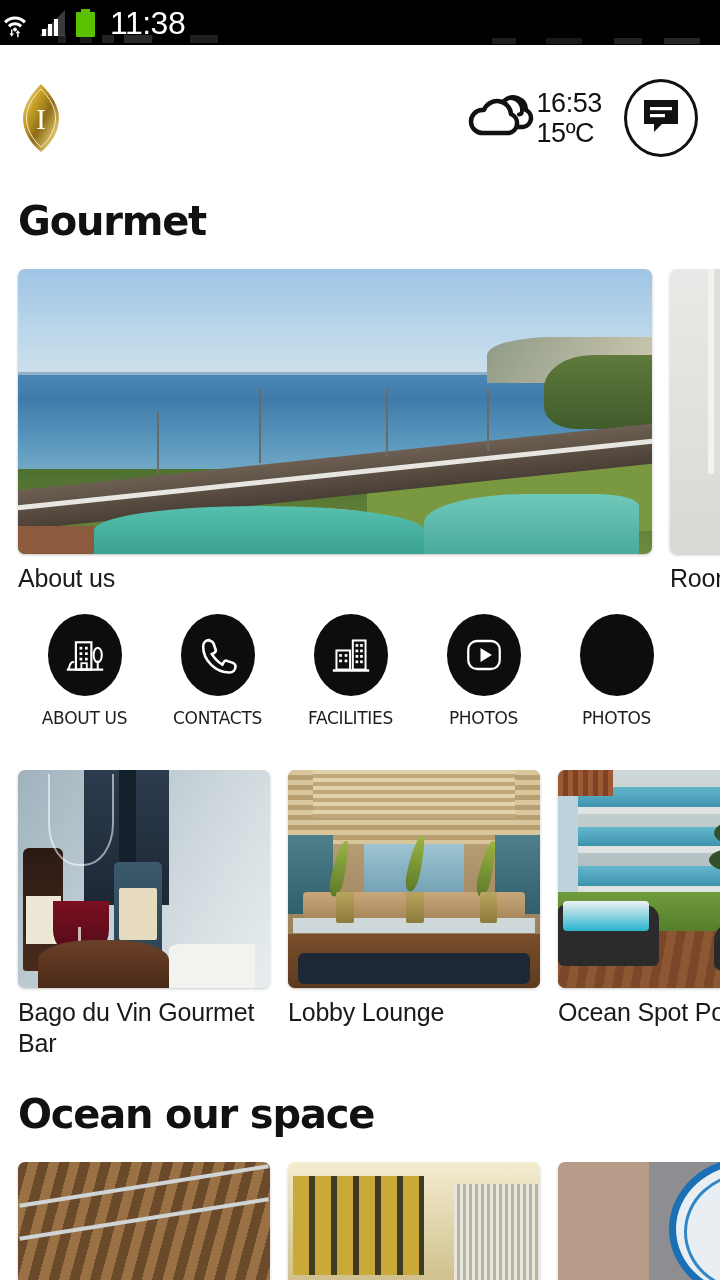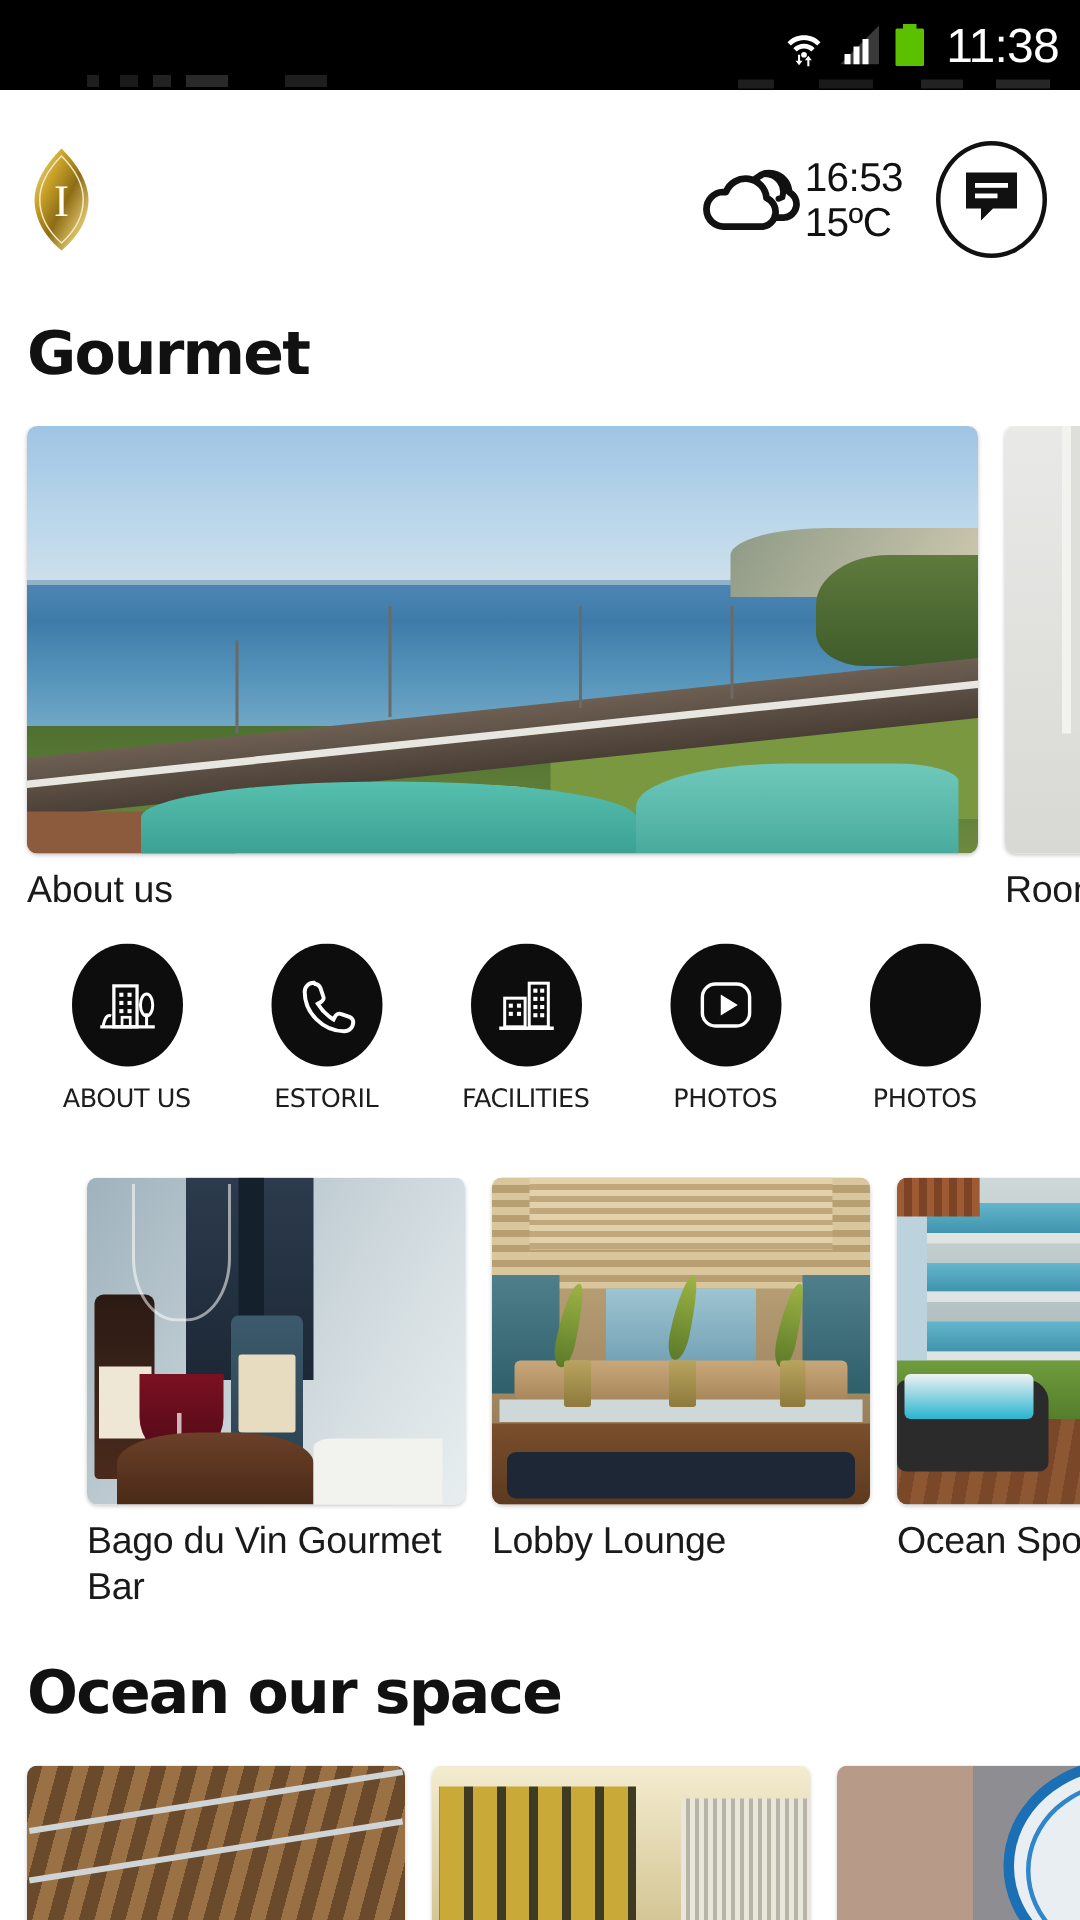--- a/index.html
+++ b/index.html
@@ -6,22 +6,22 @@
   html,body { width:720px; height:1280px; }
   body {
     background:#ffffff;
     font-family:"Liberation Sans", sans-serif;
     overflow:hidden;
     position:relative;
   }
 
   
   .statusbar {
-    height:60px; background:#000; position:relative;
-    display:flex; align-items:center; justify-content:flex-end;
+    height:45px; background:#000; position:relative;
+    display:flex; align-items:center; 
     padding-right:14px;
   }
   .status-icons { display:flex; align-items:center; gap:9px; }
   .clock {
     color:#fff; font-size:32px; font-weight:400; letter-spacing:-0.5px;
     line-height:1; margin-left:6px; font-family:"Liberation Sans",sans-serif;
   }
   .wifi-ico { width:30px; height:30px; position:relative; }
   .sig-ico  { width:28px; height:26px; }
   .bat-ico  { width:19px; height:28px; position:relative; }
@@ -57,21 +57,21 @@
     white-space:nowrap;
   }
   .brand-name .reg { font-size:11px; vertical-align:super; }
   .brand-sub {
     font-size:14.5px; color:#5c5c59; letter-spacing:2.9px; margin-top:9px;
     white-space:nowrap;
   }
   .header-right {
     margin-left:auto; display:flex; align-items:center; gap:22px; padding-right:4px;
   }
-  .weather { display:flex; align-items:flex-end; }
+  .weather { display:flex; align-items:flex-start; }
   .weather-txt { display:flex; flex-direction:column; line-height:1.12; }
   .weather-txt span { font-size:27px; color:#111; letter-spacing:-0.4px; }
   .chat-btn {
     width:74px; height:78px; border:3px solid #111; border-radius:50%;
     display:flex; align-items:center; justify-content:center; background:#fff;
   }
 
   
   .section-title {
     font-family:"DejaVu Sans", sans-serif;
@@ -374,21 +374,21 @@
     </div>
     <div class="icon-label">ABOUT US</div>
   </div>
 
   <div class="icon-item">
     <div class="icon-circle">
       <svg viewBox="0 0 48 48" width="42" height="42">
         <path d="M14 7 c-4 0-7 3-7 7 c0 16 14 30 30 30 c4 0 7-3 7-7 c0-2-1-3-3-4 l-6-2 c-2-1-4 0-5 2 l-1 2 c-5-3-9-7-12-12 l2-1 c2-1 3-3 2-5 l-2-6 c-1-2-2-3-4-3 z" fill="none" stroke="#fff" stroke-width="3"></path>
       </svg>
     </div>
-    <div class="icon-label">ESTORIL</div>
+    <div class="icon-label">CONTACTS</div>
   </div>
 
   <div class="icon-item">
     <div class="icon-circle">
       <svg viewBox="0 0 48 44" width="44" height="40">
         <rect x="8" y="17" width="15" height="21" fill="none" stroke="#fff" stroke-width="2.2"></rect>
         <rect x="26" y="6" width="14" height="32" fill="none" stroke="#fff" stroke-width="2.2"></rect>
         <rect x="11" y="21" width="3" height="3" fill="#fff"></rect>
           <rect x="17" y="21" width="3" height="3" fill="#fff"></rect>
         <rect x="11" y="27" width="3" height="3" fill="#fff"></rect>
@@ -420,21 +420,21 @@
 
   <div class="icon-item">
     <div class="icon-circle">
       
     </div>
     <div class="icon-label">PHOTOS</div>
   </div>
 </div>
 
 <div style="margin-top:42px;">
-  <div class="h-scroll" style="margin-top:28px;margin-left:40px;">
+  <div class="h-scroll" style="margin-top:28px;">
 
     <div class="sm-card">
       <div class="sm-img">
         <div class="wn-bg"></div>
           <div class="wn-suit"></div>
           <div class="wn-tie"></div>
         <div class="wn-bottle"></div>
           <div class="wn-label"></div>
         <div class="wn-bottle2"></div>
           <div class="wn-label2"></div>

